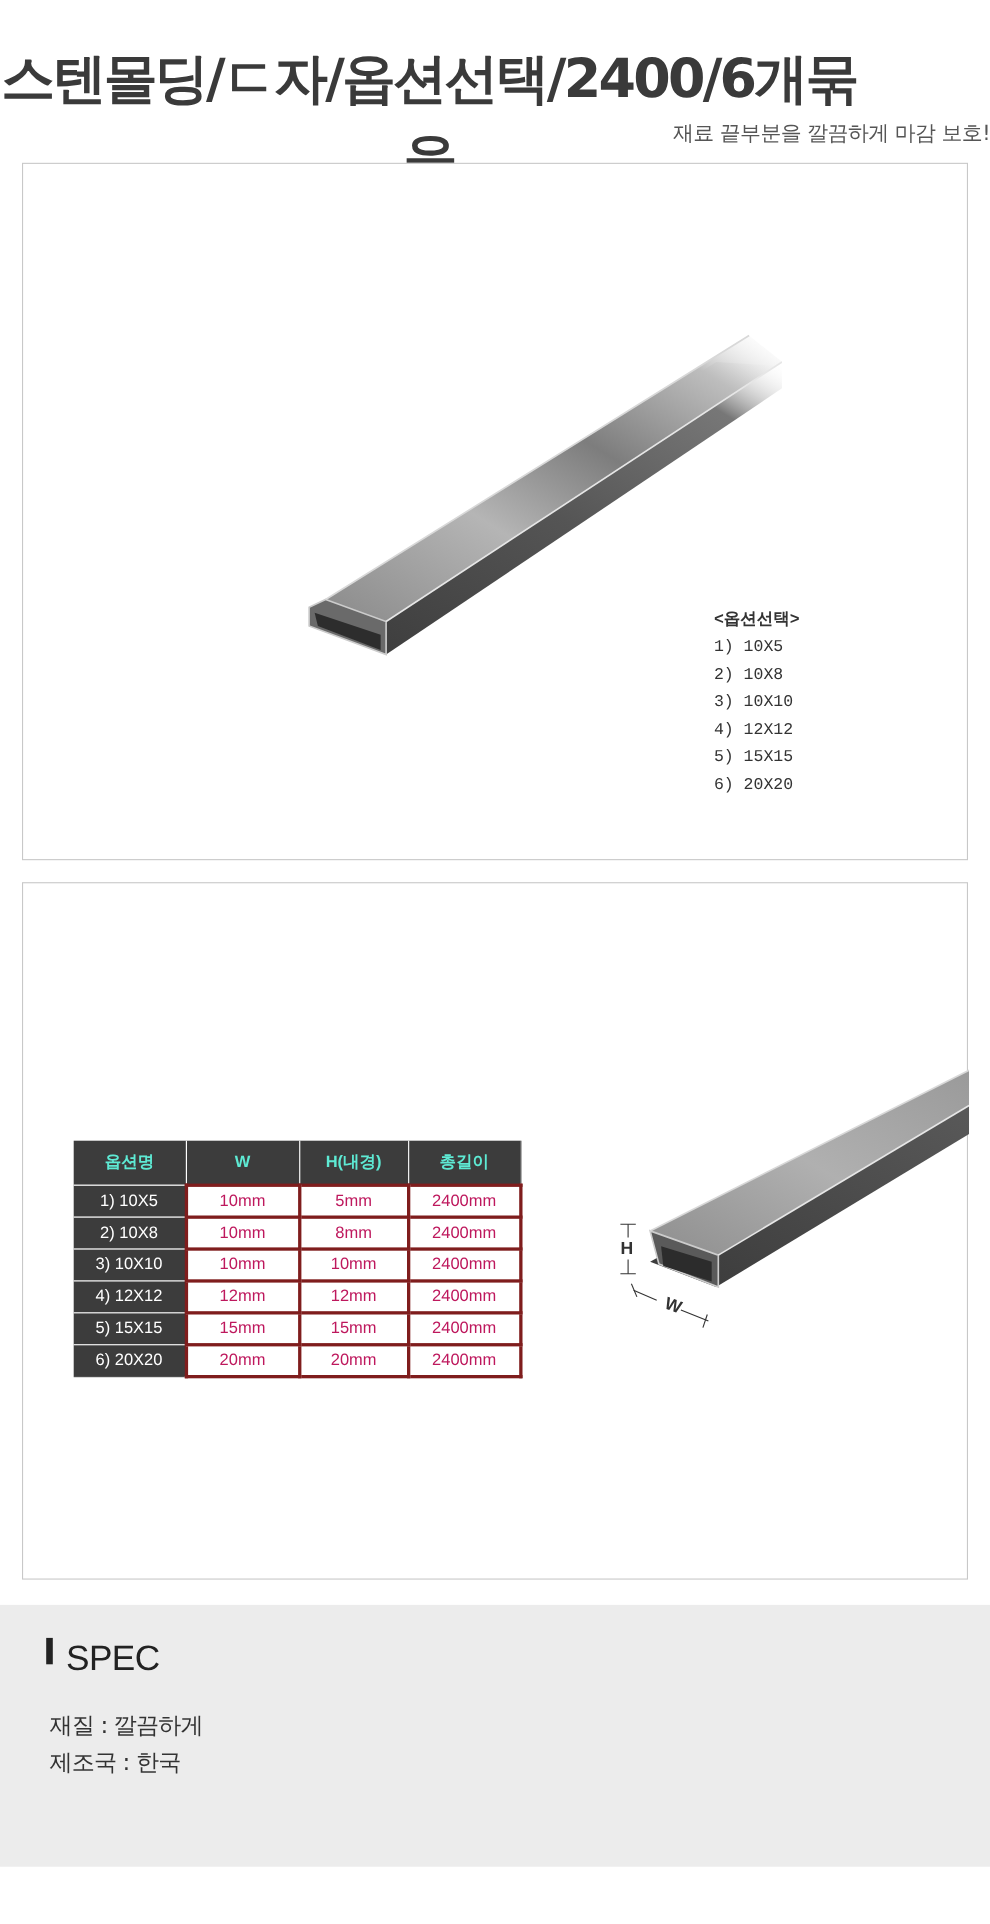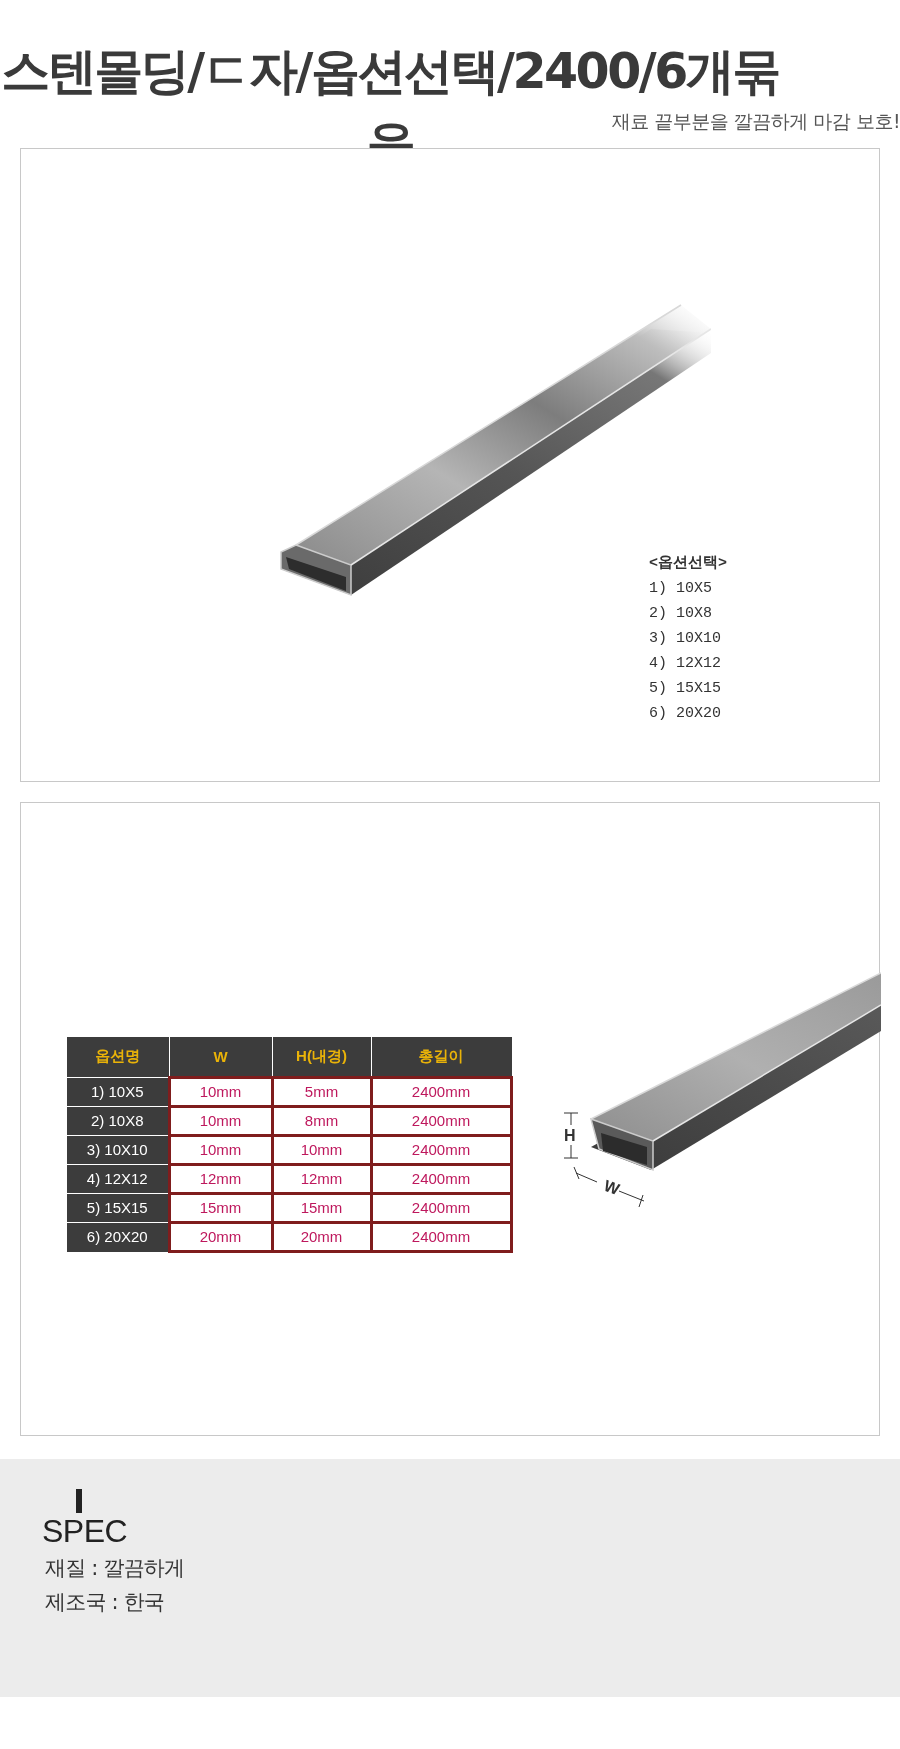--- a/index.html
+++ b/index.html
@@ -28,39 +28,39 @@
   }
   .options .opt-head { font-weight: bold; }
 
   .product-svg { position: absolute; }
 
   table.spec-table {
     position: absolute; left: 46px; top: 234px; border-collapse: collapse;
     font-family: "Liberation Sans", sans-serif; font-size: 15px;
   }
   .spec-table th {
-    background: #3c3c3c; color: #eab308; font-weight: bold; height: 40px; text-align: center;
+    background: #3c3c3c; color: #5eead4; font-weight: bold; height: 40px; text-align: center;
     border-right: 1px solid #fff; border-bottom: 1px solid #fff; font-size: 15px;
   }
   .spec-table th:last-child { border-right: 1px solid #3c3c3c; }
   .spec-table td {
     height: 29px; text-align: center; color: #be185d; border: 3px solid #7f1d1d;
   }
   .spec-table td.rowhead { background: #3c3c3c; color: #fff; border: none; border-bottom: 1px solid #fff; font-size: 15px; }
   .spec-table tr:last-child td.rowhead { border-bottom: 1px solid #3c3c3c; }
-  .c1 { width: 102px; } .c2 { width: 103px; } .c3 { width: 99px; } .c4 { width: 140px; }
+  .c1 { width: 102px; } .c2 { width: 103px; } .c3 { width: 99px; } .c4 { width: 102px; }
 
   .dim-label { position: absolute; font-family: "Liberation Sans", sans-serif; font-size: 16px; font-weight: bold; color: #333; }
 
   .spec-section {
     position: absolute; left: 0; top: 1459px; width: 900px; height: 238px; background: #ececec;
   }
   .spec-heading {
-    position: absolute; left: 42px; top: 30px; display: flex; align-items: center;
-    font-family: "Liberation Sans", sans-serif; font-size: 32px; color: #222; letter-spacing: -0.5px; flex-direction: column;
+    position: absolute; left: 42px; top: 30px; display: flex; align-items: flex-start;
+    font-family: "Liberation Sans", sans-serif; font-size: 32px; color: #222; letter-spacing: -0.5px;
   }
   .spec-bar { width: 6px; height: 24px; background: #222; margin-right: 12px; }
   .spec-list { position: absolute; left: 45px; top: 92px; font-size: 21px; color: #333; line-height: 34px; letter-spacing: -0.8px; }
 </style>
 </head>
 <body>
 
 <h1 class="title">스텐몰딩/ㄷ자/옵션선택/2400/6개묶음</h1>
 <p class="subtitle">재료 끝부분을 깔끔하게 마감 보호!</p>
 

